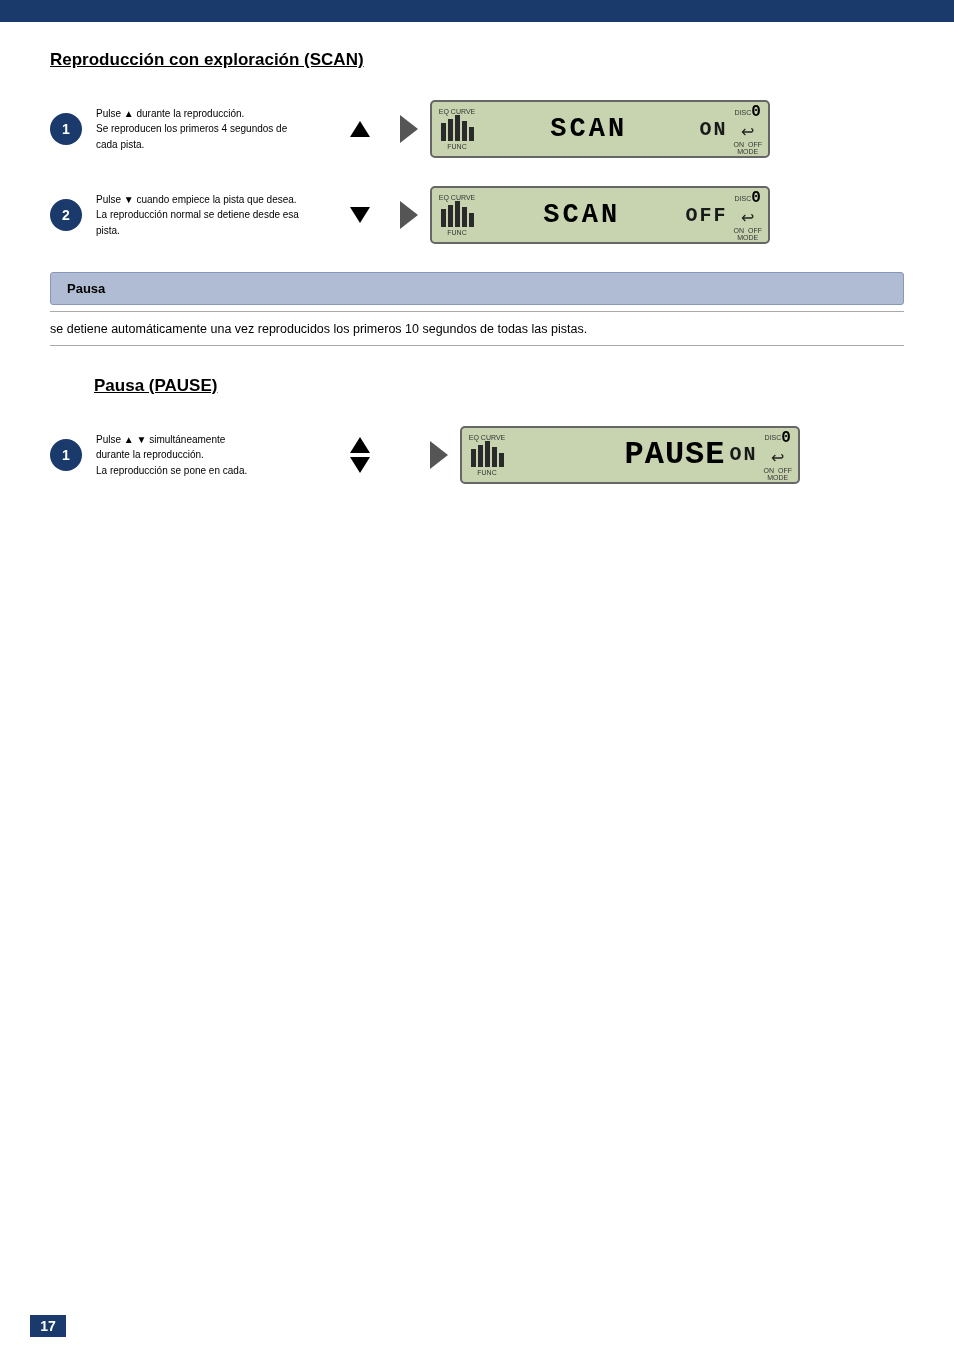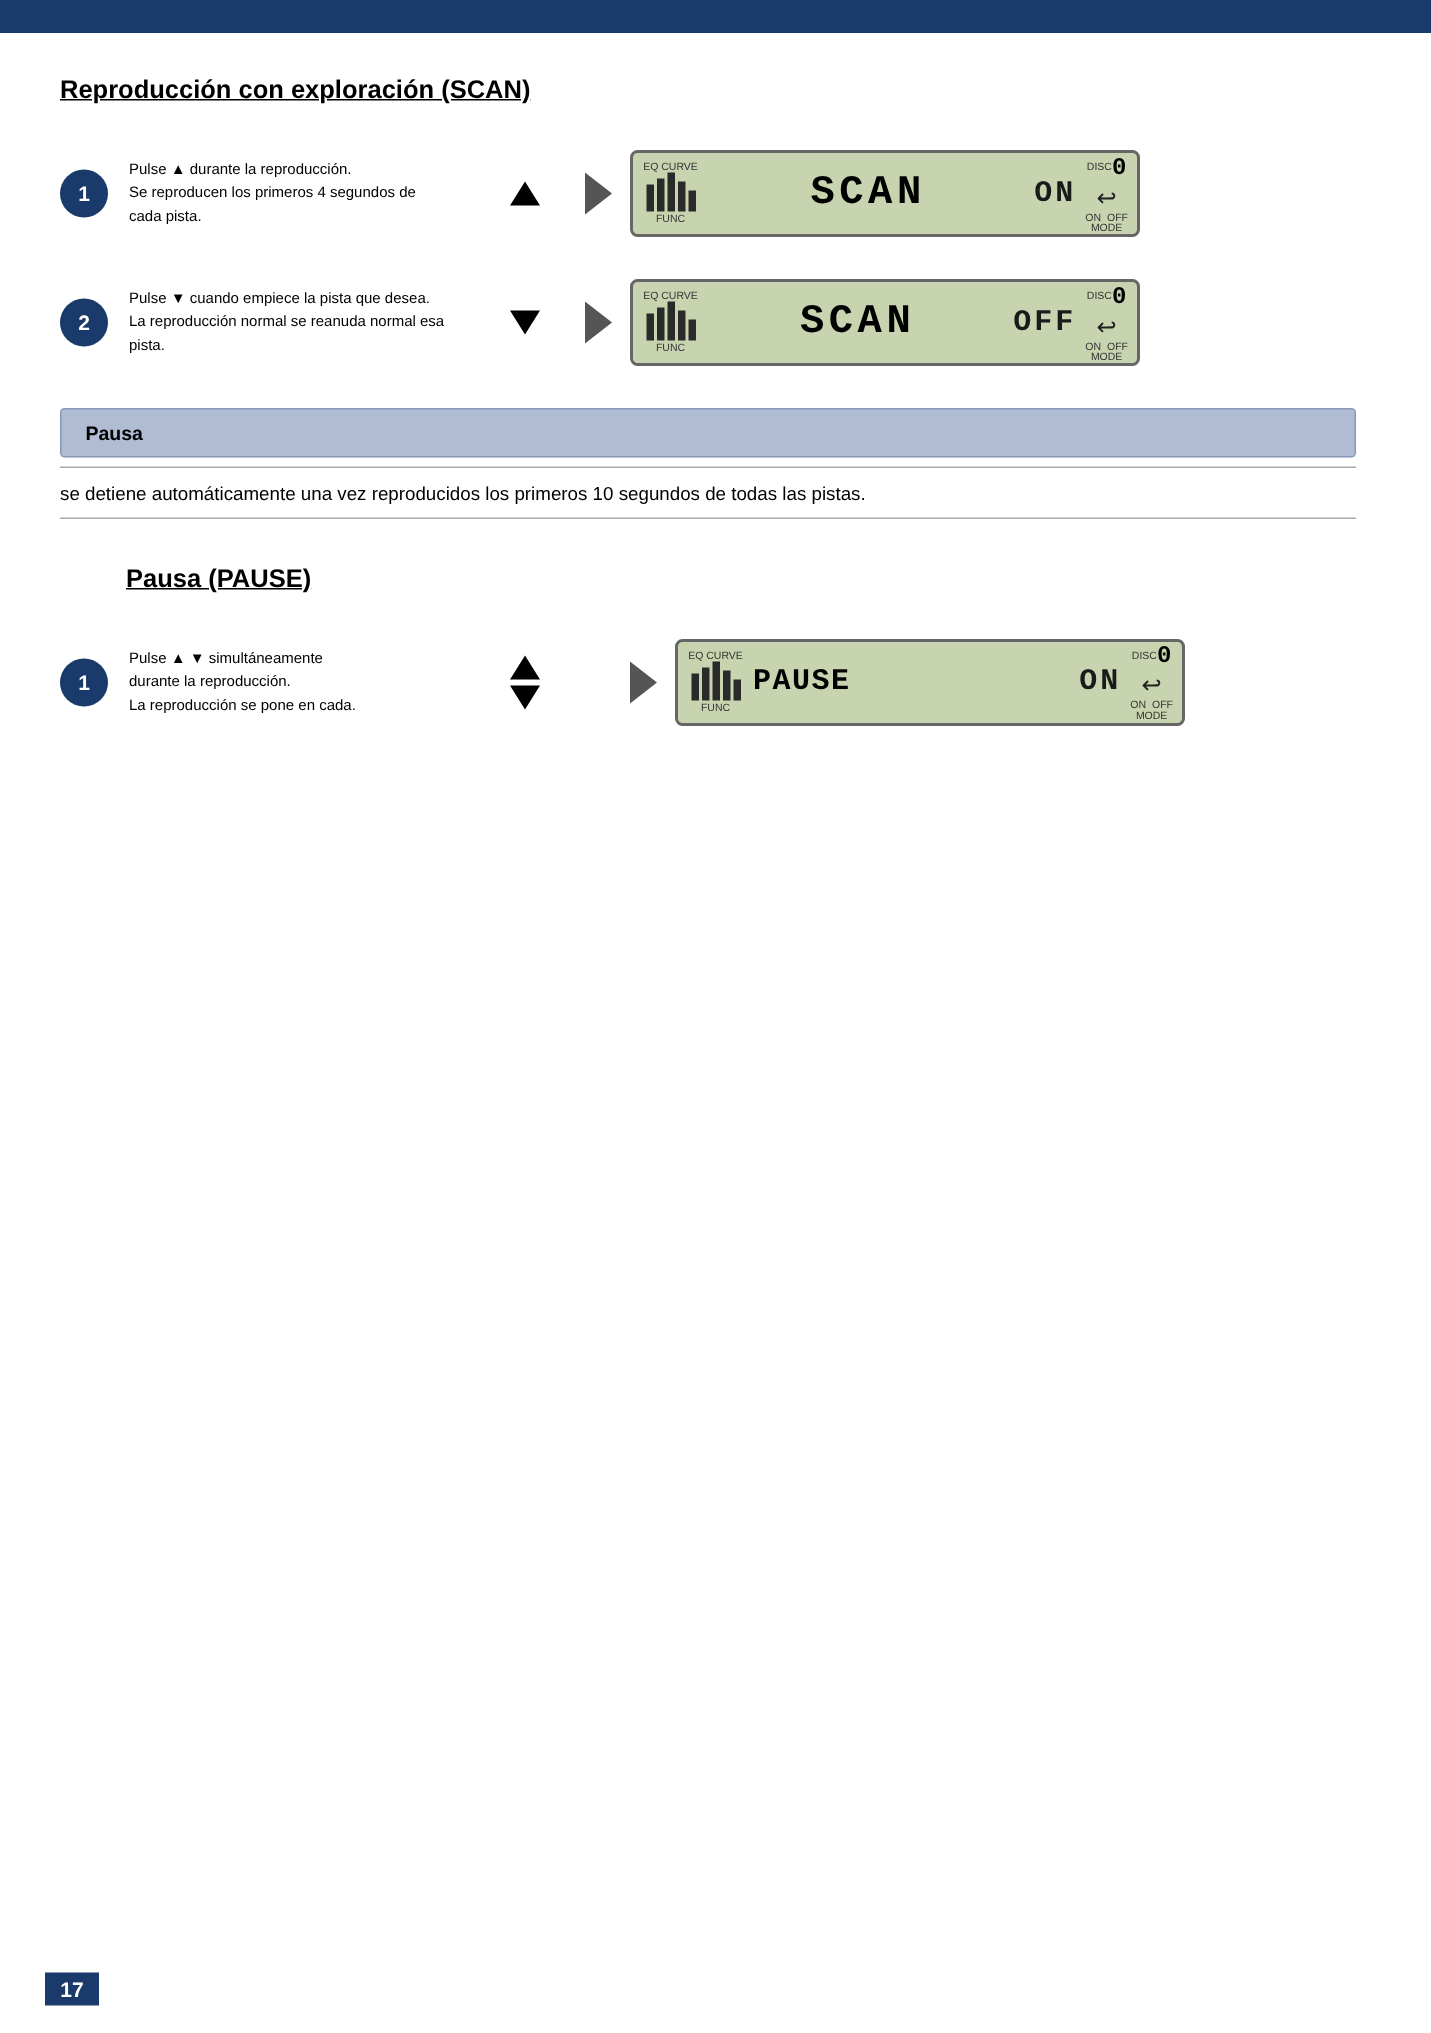--- a/index.html
+++ b/index.html
@@ -16,21 +16,21 @@
 
     
     .top-bar {
       width: 100%;
       height: 22px;
       background: #1a3a6b;
     }
 
     
     .content {
-      padding: 28px 50px 30px 40px;
+      padding: 28px 50px 30px 50px;
     }
 
     
     .section-title {
       font-size: 17px;
       font-weight: bold;
       text-decoration: underline;
       margin-bottom: 30px;
       color: #000;
     }
@@ -243,21 +243,21 @@
     </div>
   </div>
 
   <div class="step-row">
     <div class="step-left">
       <div class="step-number">2</div>
       <div class="step-content">
         <span>Pulse </span>
         <span style="font-weight:bold;">▼</span>
         <span> cuando empiece la pista que desea.</span><br>
-        <span>La reproducción normal se reanuda normal esa</span><br>
+        <span>La reproducción normal se detiene desde esa</span><br>
         <span>pista.</span>
       </div>
     </div>
 
     <div style="display:flex; align-items:center; margin-left:20px;">
       <div class="arrow-down"></div>
       <div class="chevron-right"></div>
 
       <div class="lcd-inner">
         <div class="lcd-group" style="margin-right:6px; min-width:38px;">
@@ -326,21 +326,21 @@
           <div class="lcd-tiny">EQ CURVE</div>
           <div style="display:flex; gap:2px; align-items:flex-end; height:26px;">
             <div style="width:5px;height:18px;background:#2a2a2a;"></div>
             <div style="width:5px;height:22px;background:#2a2a2a;"></div>
             <div style="width:5px;height:26px;background:#2a2a2a;"></div>
             <div style="width:5px;height:20px;background:#2a2a2a;"></div>
             <div style="width:5px;height:14px;background:#2a2a2a;"></div>
           </div>
           <div class="lcd-tiny" style="margin-top:2px;">FUNC</div>
         </div>
-        <div class="lcd-seg-display" style="flex:1; text-align:left; font-size:20px; letter-spacing:1px;">PAUSE</div>
+        <div class="lcd-seg-display" style="flex:1; text-align:right; font-size:32px; letter-spacing:1px;">PAUSE</div>
         <div class="lcd-sm-text" style="font-size:20px; margin: 0 4px;">ON</div>
         <div class="lcd-group" style="margin-left:2px;">
           <div style="display:flex; align-items:center;">
             <span class="lcd-tiny">DISC</span>
             <span style="font-size:16px; font-weight:bold; font-family:'Courier New',monospace;">0</span>
           </div>
           <div style="display:flex; align-items:center; margin-top:1px;">
             <span style="font-size:16px; color:#222;">↩</span>
           </div>
           <div style="display:flex; gap:4px;">

